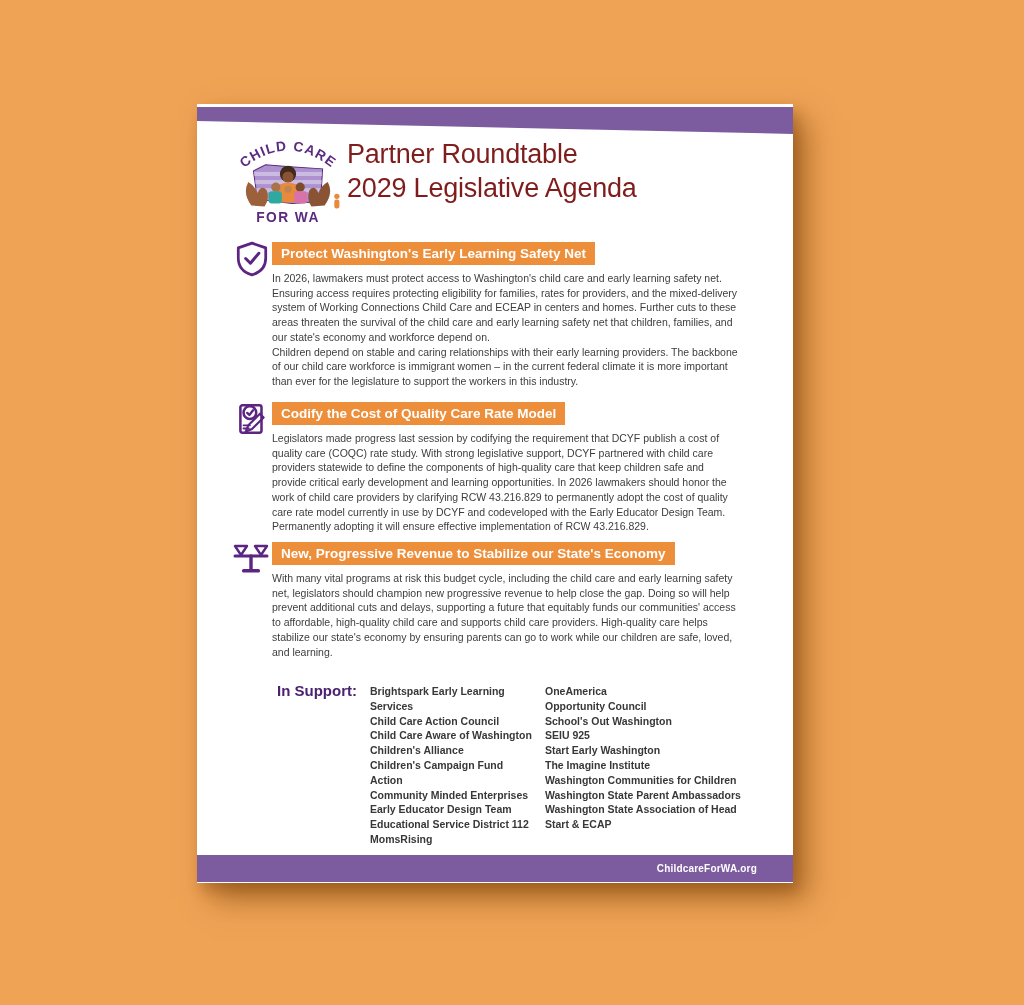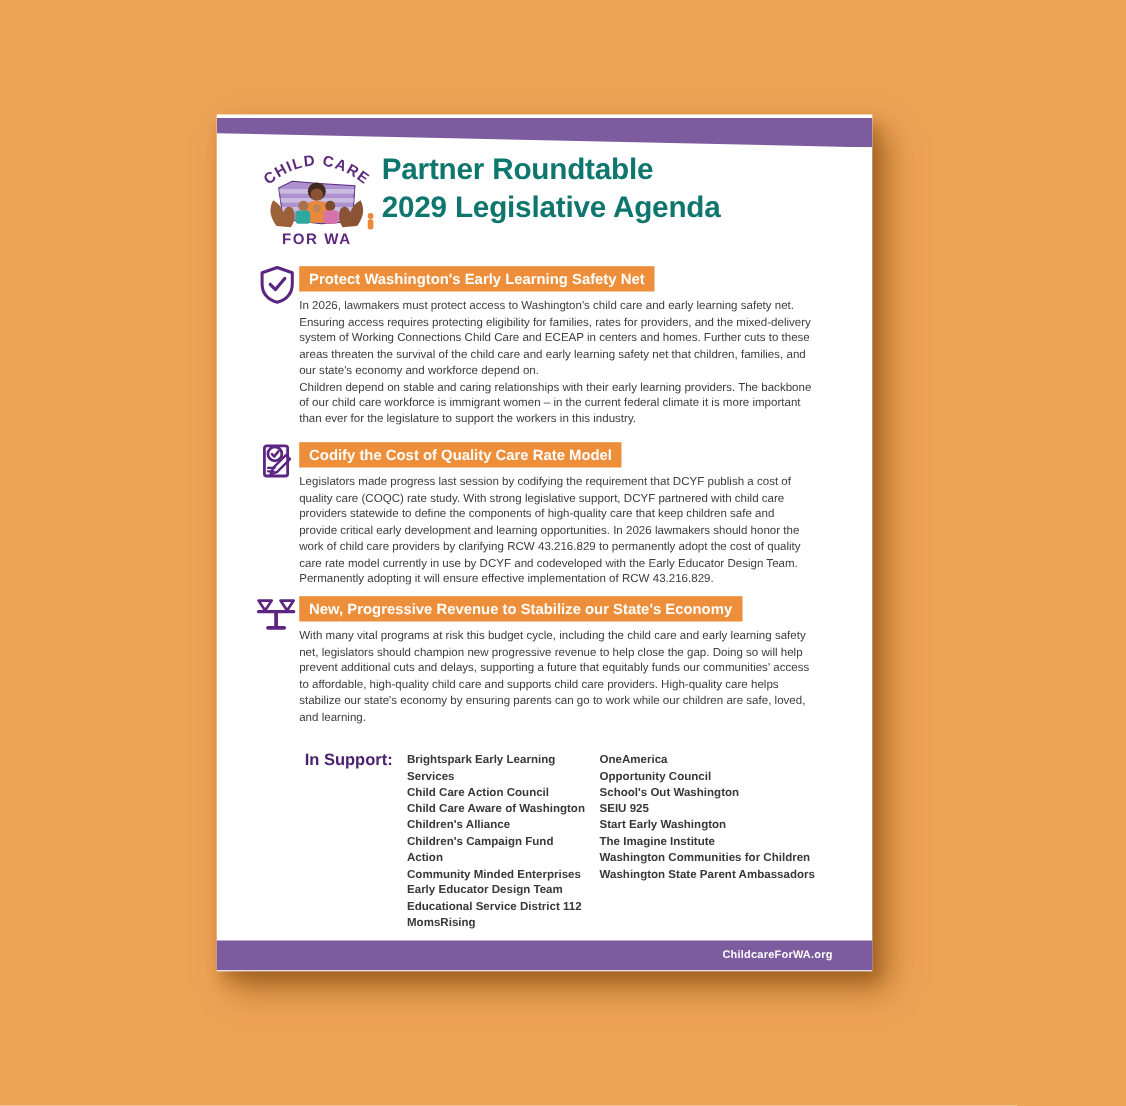--- a/index.html
+++ b/index.html
@@ -20,21 +20,21 @@
   }
   .footerbar {
     position:absolute; left:0; top:751px; width:100%; height:27px;
     background:#7D5B9F; color:#FFFFFF; font-size:10px; font-weight:bold;
     text-align:right; line-height:27px; padding-right:36px; box-sizing:border-box;
     letter-spacing:0.2px;
   }
   .logo { position:absolute; left:34px; top:22px; width:114px; height:102px; }
   .title {
     position:absolute; left:150px; top:33px;
-    color:#0f766e; font-size:27px; font-weight:bold; line-height:34px;
+    color:#7f1d1d; font-size:27px; font-weight:normal; line-height:34px;
     letter-spacing:-0.2px;
   }
   .section { position:absolute; left:36px; width:512px; }
   .sec-icon { position:absolute; left:0; top:-2px; width:38px; height:38px; }
   .sec-body { margin-left:39px; }
   .sec-heading {
     display:inline-block; background:#ED8E3B; color:#FFFFFF;
     font-size:13.5px; font-weight:bold; padding:4px 9px 4px; line-height:15px;
   }
   .sec-body p {
@@ -155,20 +155,21 @@
     </ul>
     <ul class="support-col" id="support-col2">
       <li>OneAmerica</li>
       <li>Opportunity Council</li>
       <li>School's Out Washington</li>
       <li>SEIU 925</li>
       <li>Start Early Washington</li>
       <li>The Imagine Institute</li>
       <li>Washington Communities for Children</li>
       <li>Washington State Parent Ambassadors</li>
+      <li>Washington State Association of Head Start &amp; ECAP</li>
     </ul>
 
     <div class="footerbar">
       <span>ChildcareForWA.org</span>
     </div>
 
   </div>
 </div>
 
 </body></html>

